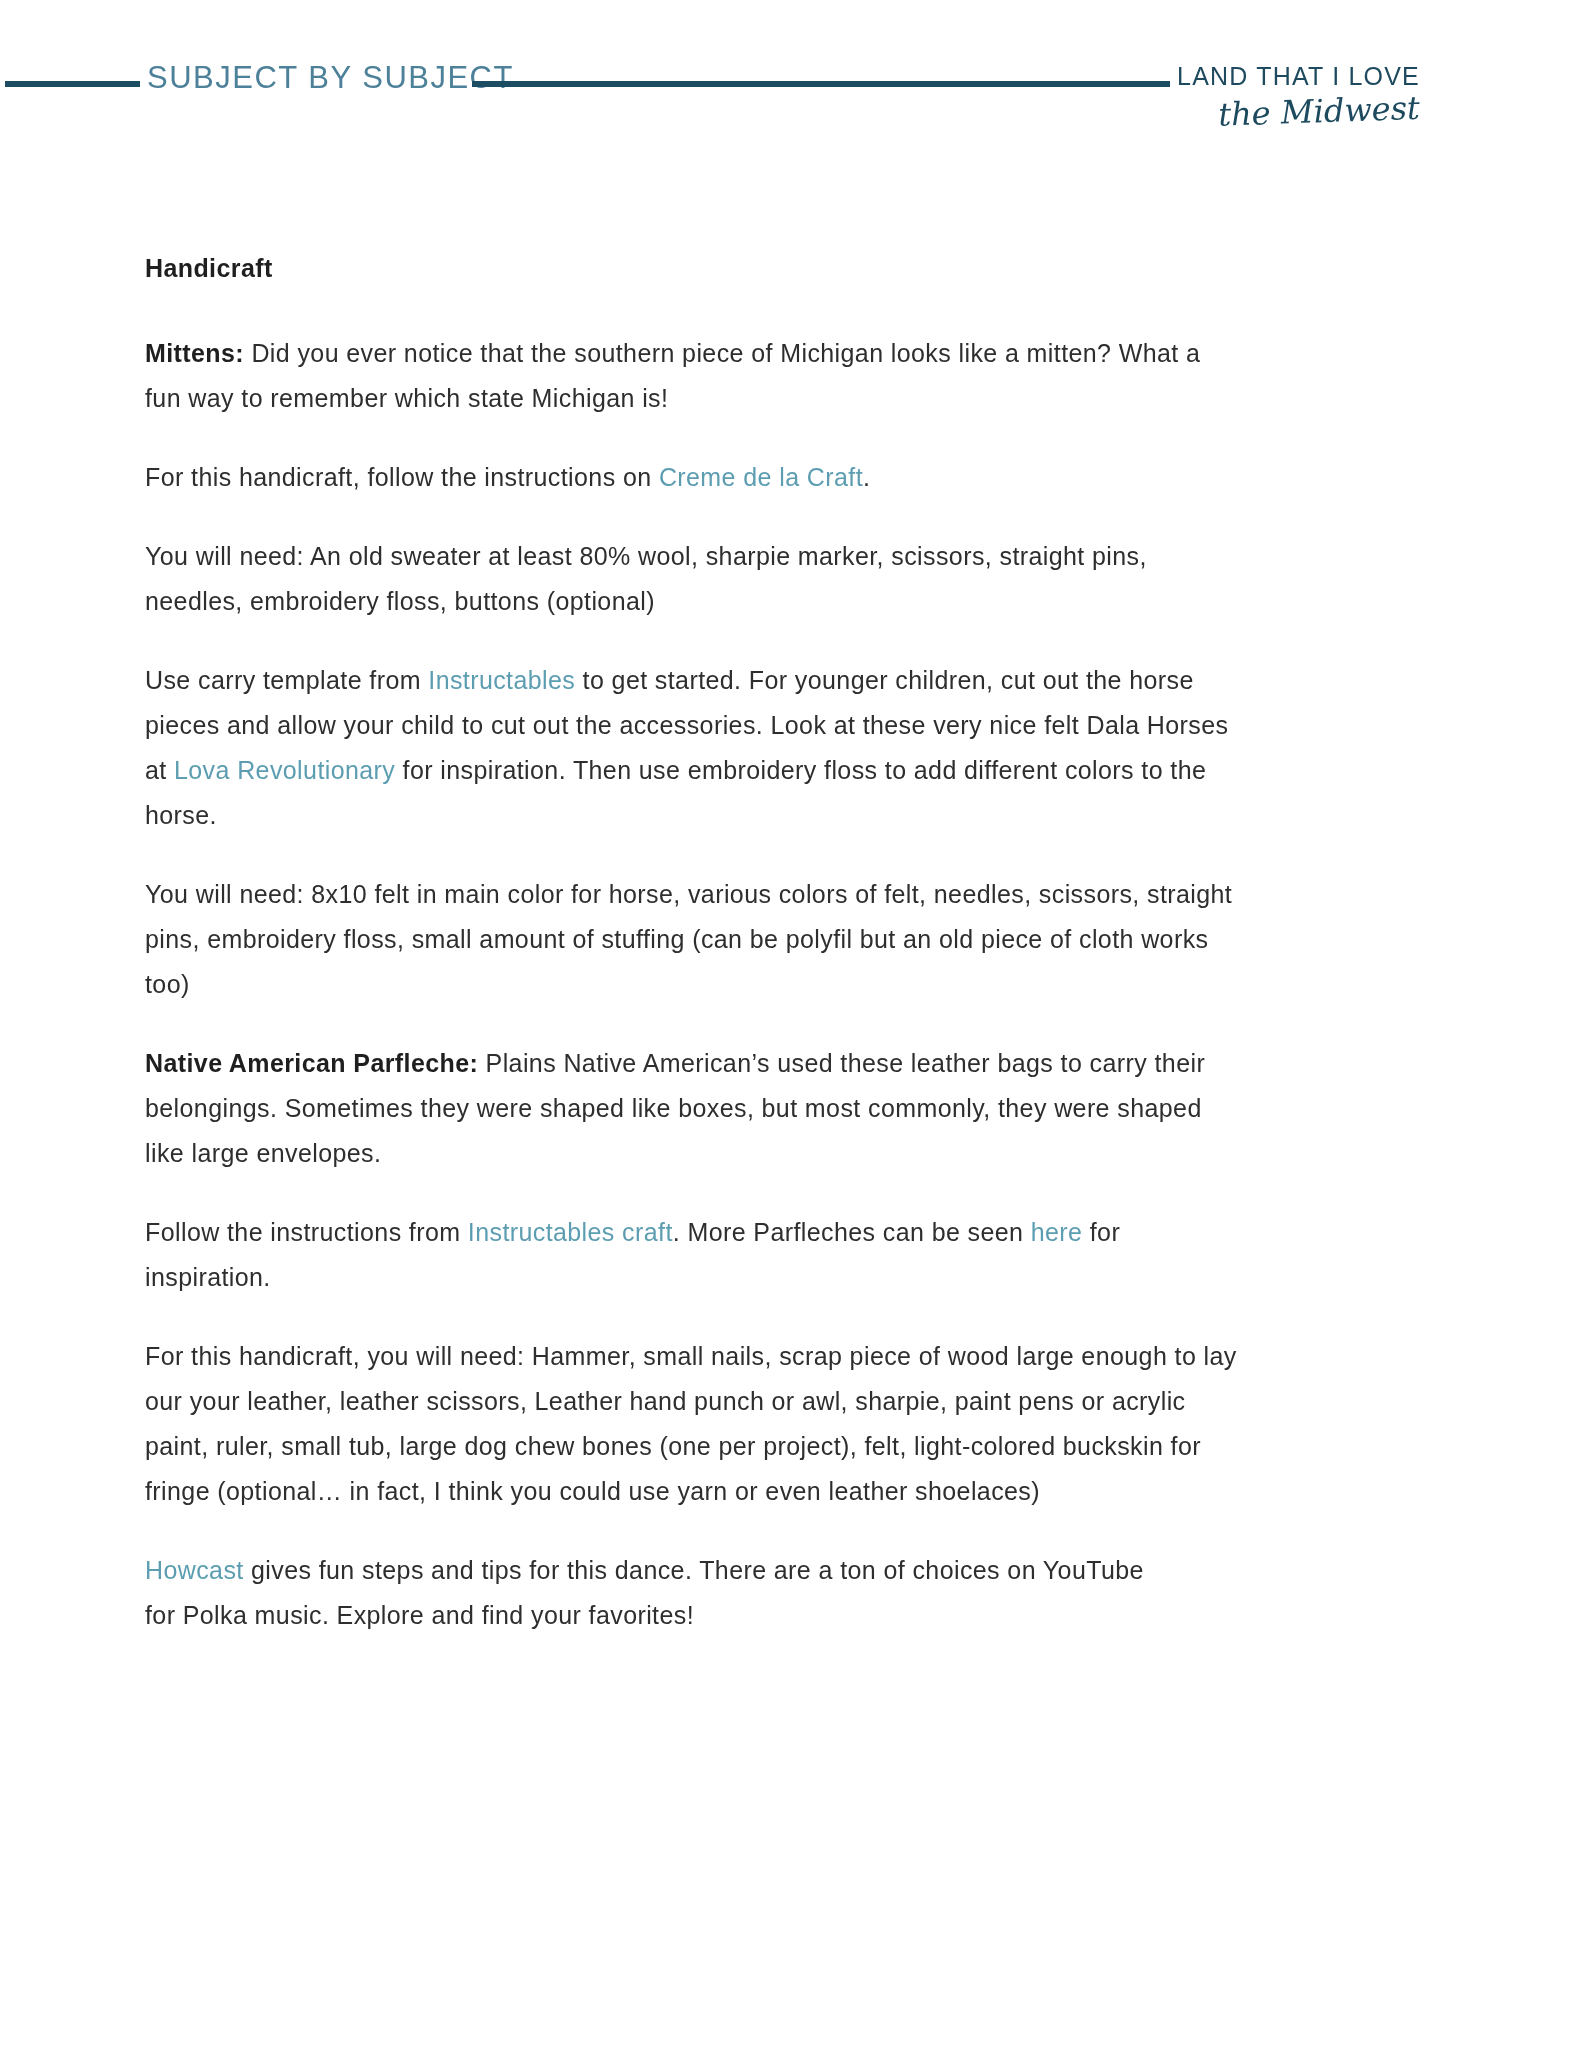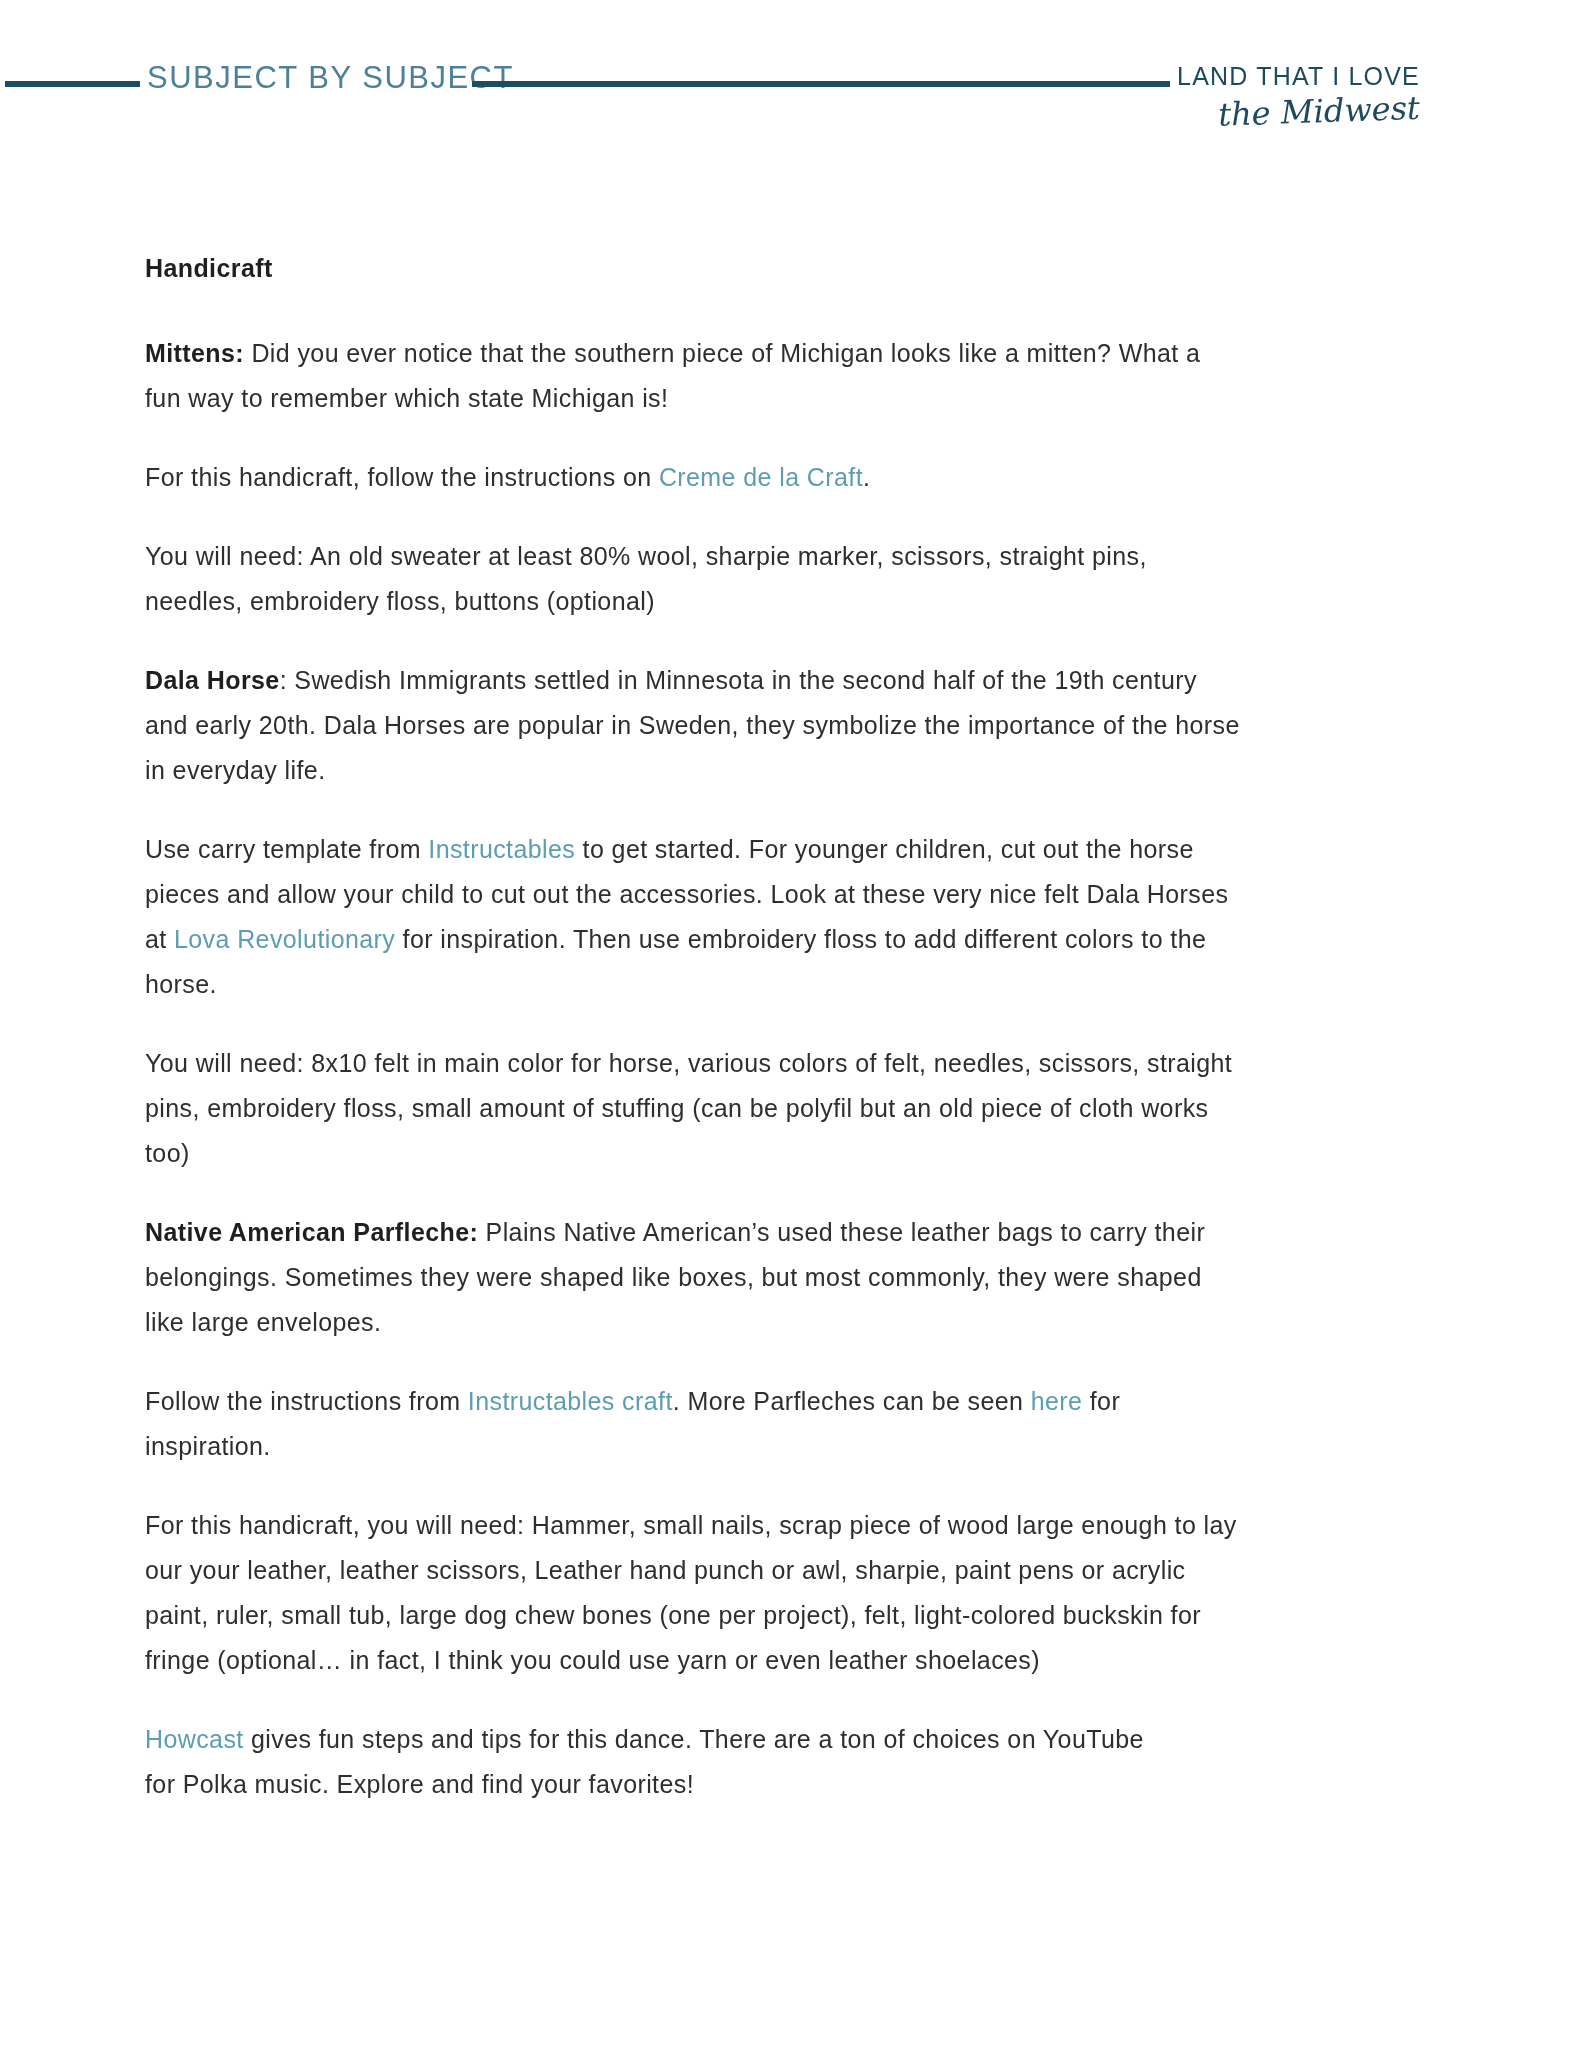--- a/index.html
+++ b/index.html
@@ -85,23 +85,20 @@
   </div>
 
   <div class="content">
     <h1 class="content-heading">Handicraft</h1>
     <div>
         <div class="para"><span class="bold">Mittens:</span><span> Did you ever notice that the southern piece of Michigan looks like a mitten? What a
 fun way to remember which state Michigan is!</span></div>
         <div class="para"><span>For this handicraft, follow the instructions on </span><a class="link" href="#">Creme de la Craft</a><span>.</span></div>
         <div class="para"><span>You will need: An old sweater at least 80% wool, sharpie marker, scissors, straight pins,
 needles, embroidery floss, buttons (optional)</span></div>
-        <div class="para"><span class="bold">Dala Horse</span><span>: Swedish Immigrants settled in Minnesota in the second half of the 19th century
-and early 20th. Dala Horses are popular in Sweden, they symbolize the importance of the horse
-in everyday life.</span></div>
         <div class="para"><span>Use carry template from </span><a class="link" href="#">Instructables</a><span> to get started. For younger children, cut out the horse
 pieces and allow your child to cut out the accessories. Look at these very nice felt Dala Horses
 at </span><a class="link" href="#">Lova Revolutionary</a><span> for inspiration. Then use embroidery floss to add different colors to the
 horse.</span></div>
         <div class="para"><span>You will need: 8x10 felt in main color for horse, various colors of felt, needles, scissors, straight
 pins, embroidery floss, small amount of stuffing (can be polyfil but an old piece of cloth works
 too)</span></div>
         <div class="para"><span class="bold">Native American Parfleche:</span><span> Plains Native American’s used these leather bags to carry their
 belongings. Sometimes they were shaped like boxes, but most commonly, they were shaped
 like large envelopes.</span></div>

